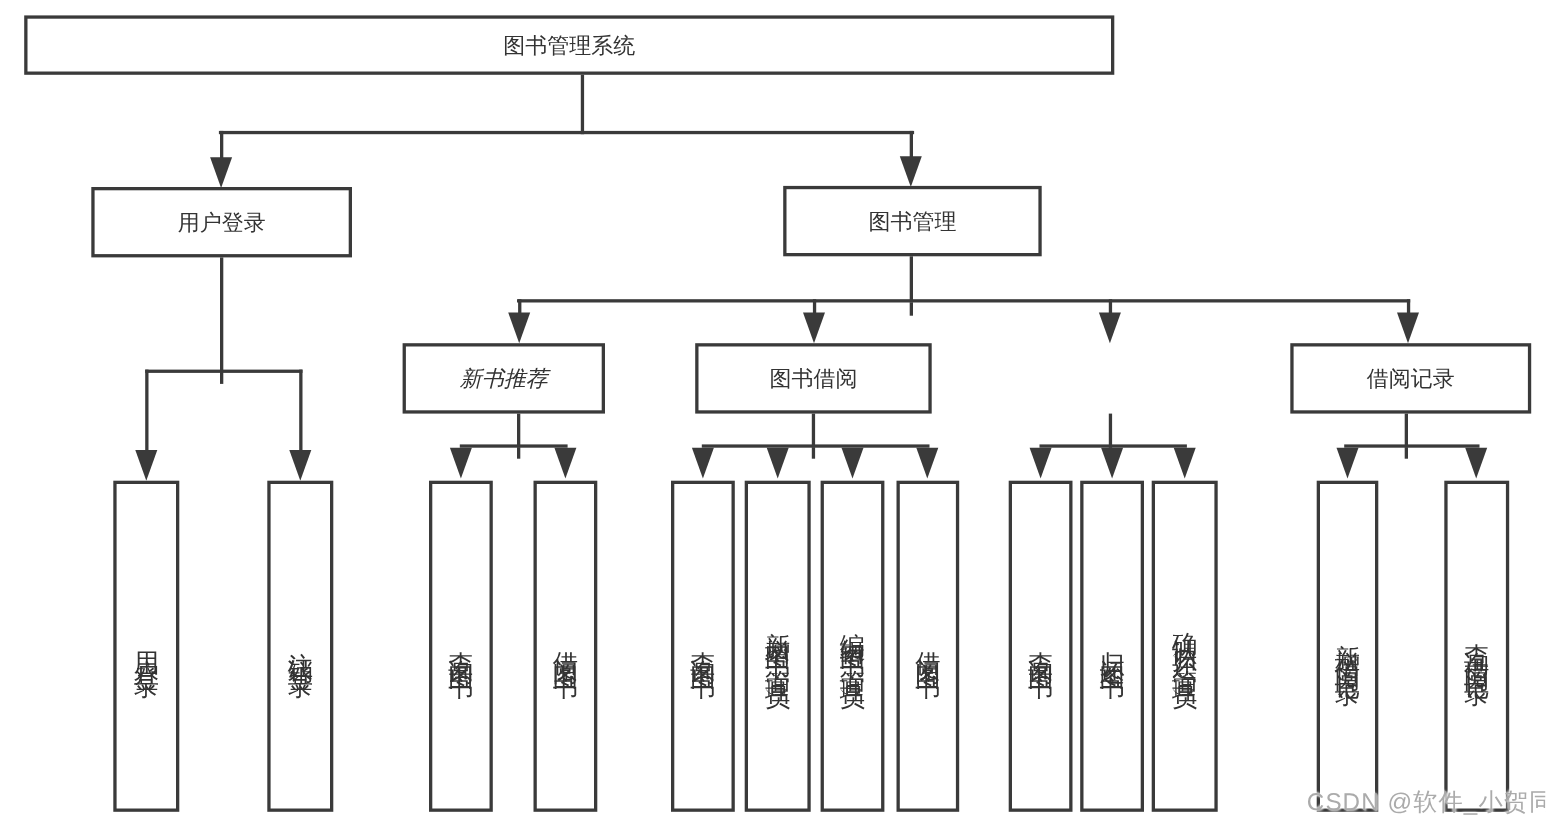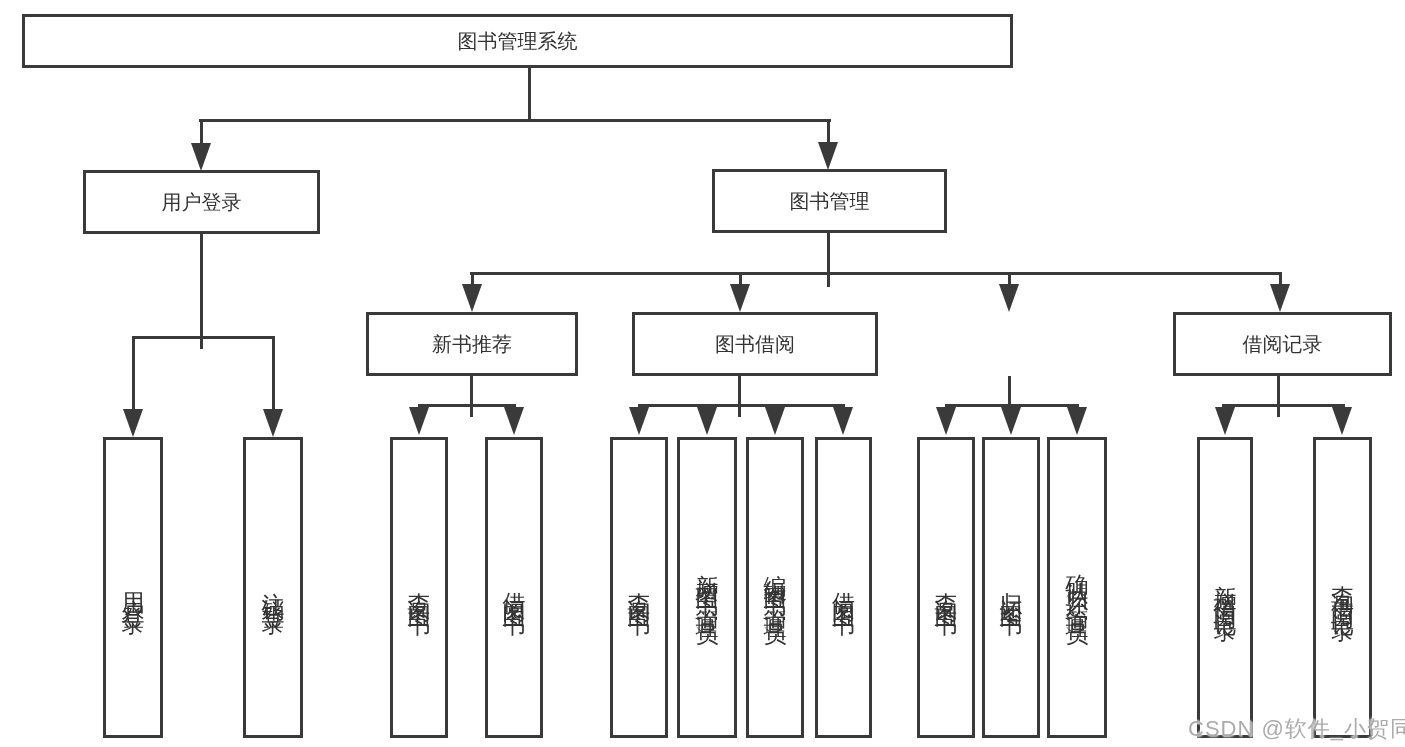--- a/index.html
+++ b/index.html
@@ -96,24 +96,24 @@
   <div class="vl" style="left:827px; top:275px; height:12px;"></div>
   <div class="vl" style="left:471px; top:272px; height:16px;"></div>
   <div class="vl" style="left:739px; top:272px; height:16px;"></div>
   <div class="vl" style="left:1008px; top:272px; height:16px;"></div>
   <div class="vl" style="left:1279px; top:272px; height:16px;"></div>
   <div class="ah" style="left:462px; top:284px;"></div>
   <div class="ah" style="left:730px; top:284px;"></div>
   <div class="ah" style="left:999px; top:284px;"></div>
   <div class="ah" style="left:1270px; top:284px;"></div>
 
-  <div class="box" style="left:366px; top:312px; width:212px; height:64px;">
+  <div class="box" style="left:366px; top:312px; width:184px; height:64px;font-style:italic;">
     <span>新书推荐</span>
   </div>
-  <div class="box" style="left:632px; top:312px; width:246px; height:64px;">
+  <div class="box" style="left:632px; top:312px; width:215px; height:64px;">
     <span>图书借阅</span>
   </div>
   <div class="box" style="left:1173px; top:312px; width:219px; height:64px;text-align:right;">
     <span>借阅记录</span>
   </div>
 
   <div class="vl" style="left:470px; top:376px; height:31px;"></div>
   <div class="hl" style="left:418px; top:404px; width:98px;"></div>
   <div class="vl" style="left:470px; top:407px; height:10px;"></div>
   <div class="ah" style="left:409px; top:407px;"></div>

